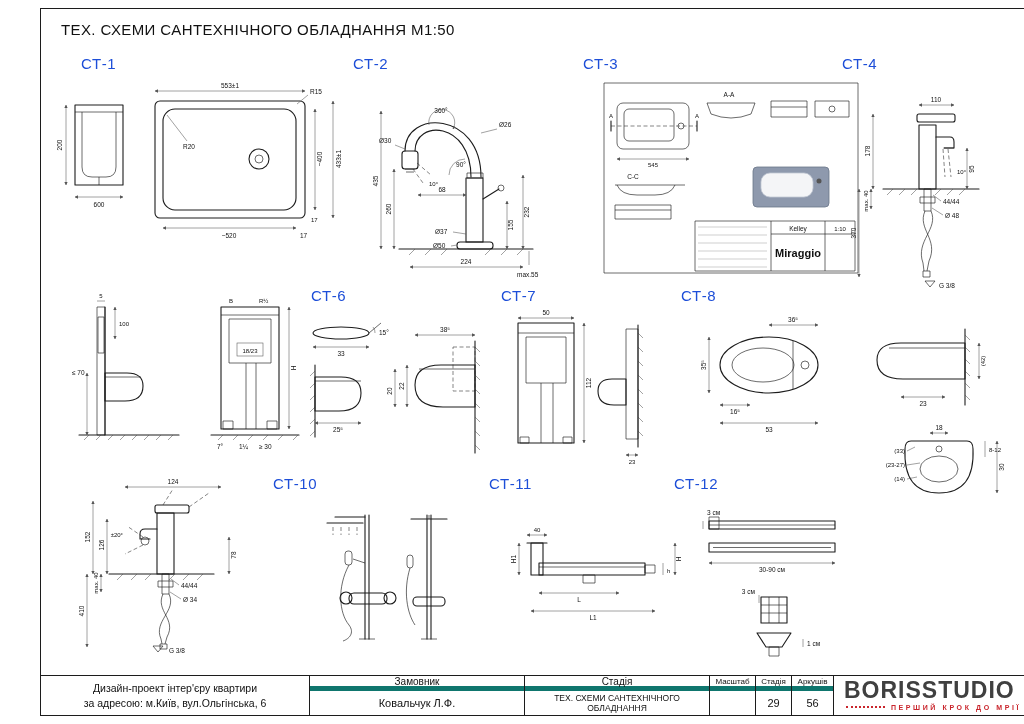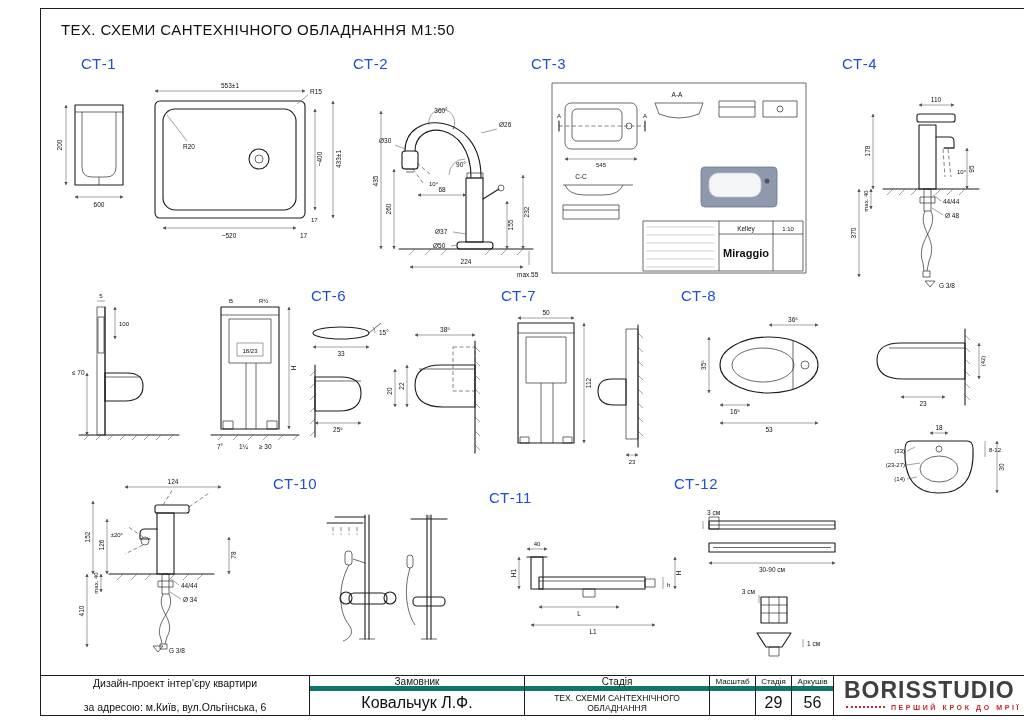--- a/index.html
+++ b/index.html
@@ -18,23 +18,23 @@
   .h{fill:none;stroke:#444;stroke-width:.5}
   .hl{stroke:#b0b0b0;stroke-width:.6}
   text{font-size:7.5px;fill:#111;font-family:"Liberation Sans","DejaVu Sans",sans-serif}
   .t6{font-size:6px}.t65{font-size:6.5px}.t11{font-size:11px;font-weight:bold}
   .mid{text-anchor:middle}.end{text-anchor:end}
   .footer{position:absolute;left:0;right:0;bottom:0;height:40px;border-top:1.6px solid #1c1c1c;display:flex;background:#fff}
   .fcell{border-left:1px solid #1c1c1c;display:flex;flex-direction:column}
   .fcell:first-child{border-left:none}
   .fhead{height:15px;border-bottom:5px solid #0f766e;font-size:10px;display:flex;align-items:center;justify-content:center}
   .f8 .fhead{font-size:8px}
-  .fval{flex:1;font-size:16px;display:flex;align-items:center;justify-content:center;text-align:center}
+  .fval{flex:1;font-size:11px;display:flex;align-items:center;justify-content:center;text-align:center}
   .fval.small{font-size:8.5px}
-  .project{width:268px;font-size:10.5px;line-height:1.4;display:flex;flex-direction:column;align-items:center;justify-content:space-between;text-align:center}
+  .project{width:268px;font-size:10.5px;line-height:1.4;display:flex;flex-direction:column;align-items:center;justify-content:center;text-align:center}
   .logo-cell{flex:1;display:flex;flex-direction:column;justify-content:center;padding:2px 10px 3px;border-left:1px solid #1c1c1c}
   .logo-text{font-size:23px;font-weight:800;letter-spacing:1px;color:#404040;line-height:1}
   .tagline{display:flex;align-items:center;margin-top:2px}
   .tag-dots{flex:1;border-bottom:2px dotted #c9252c;height:0;margin:0 6px 2px 2px}
   .tag-text{font-size:7px;color:#c9252c;letter-spacing:2.6px;font-weight:700;white-space:nowrap}
 </style>
 </head>
 <body>
 
 <svg width="0" height="0" style="position:absolute">
@@ -133,21 +133,21 @@
         <text class="t65" x="62" y="167">Ø50</text>
         <line class="d" x1="80" y1="165" x2="86" y2="164"></line>
         <line class="d" x1="39" y1="186" x2="152" y2="186" marker-start="url(#arr)" marker-end="url(#arr)"></line>
         <text class="t65 mid" x="95" y="183">224</text>
         <line class="d" x1="158" y1="170" x2="158" y2="184"></line>
         <text class="t65" x="146" y="196">max.55</text>
       </g>
     </svg>
   </div>
 
-  <div class="scheme" style="left:490px;top:46px">
+  <div class="scheme" style="left:542px;top:46px">
     <div class="scheme-label">СТ-3</div>
     <svg width="258" height="196" viewBox="0 0 258 196" style="margin:6px 0 0 20px">
       <rect class="o2" x="1" y="2" width="254" height="190"></rect>
       <g>
         <rect class="o2" x="14" y="22" width="72" height="46" rx="6"></rect>
         <rect class="o2" x="21" y="28" width="50" height="32" rx="5"></rect>
         <circle class="o2" cx="78" cy="45" r="3"></circle>
         <path class="ds" d="M8 45 H94"></path>
         <line class="o" x1="8" y1="40" x2="8" y2="50"></line>
         <line class="o" x1="94" y1="40" x2="94" y2="50"></line>
@@ -449,21 +449,21 @@
         <line class="o" x1="92" y1="18" x2="128" y2="18" stroke-width="2.4"></line>
         <line class="o2" x1="110" y1="14" x2="110" y2="18"></line>
         <rect class="o" x="94" y="96" width="32" height="9" rx="4"></rect>
         <rect class="o2" x="88" y="54" width="6" height="13" rx="3"></rect>
         <path class="o2" d="M91 67 C84 90 88 112 96 124"></path>
         <line class="o2" x1="102" y1="138" x2="118" y2="138"></line>
       </g>
     </svg>
   </div>
 
-  <div class="scheme" style="left:448px;top:480px">
+  <div class="scheme" style="left:448px;top:466px">
     <div class="scheme-label">СТ-11</div>
     <svg width="175" height="118" viewBox="0 0 175 118" style="margin:16px 0 0 20px">
       <g>
         <rect class="o" x="30" y="52" width="106" height="12"></rect>
         <rect class="o" x="22" y="32" width="12" height="32"></rect>
         <line class="o" x1="18" y1="32" x2="38" y2="32"></line>
         <rect class="o2" x="74" y="64" width="12" height="8"></rect>
         <rect class="o2" x="136" y="54" width="10" height="8"></rect>
         <line class="o2" x1="30" y1="56" x2="136" y2="56"></line>
       </g>

